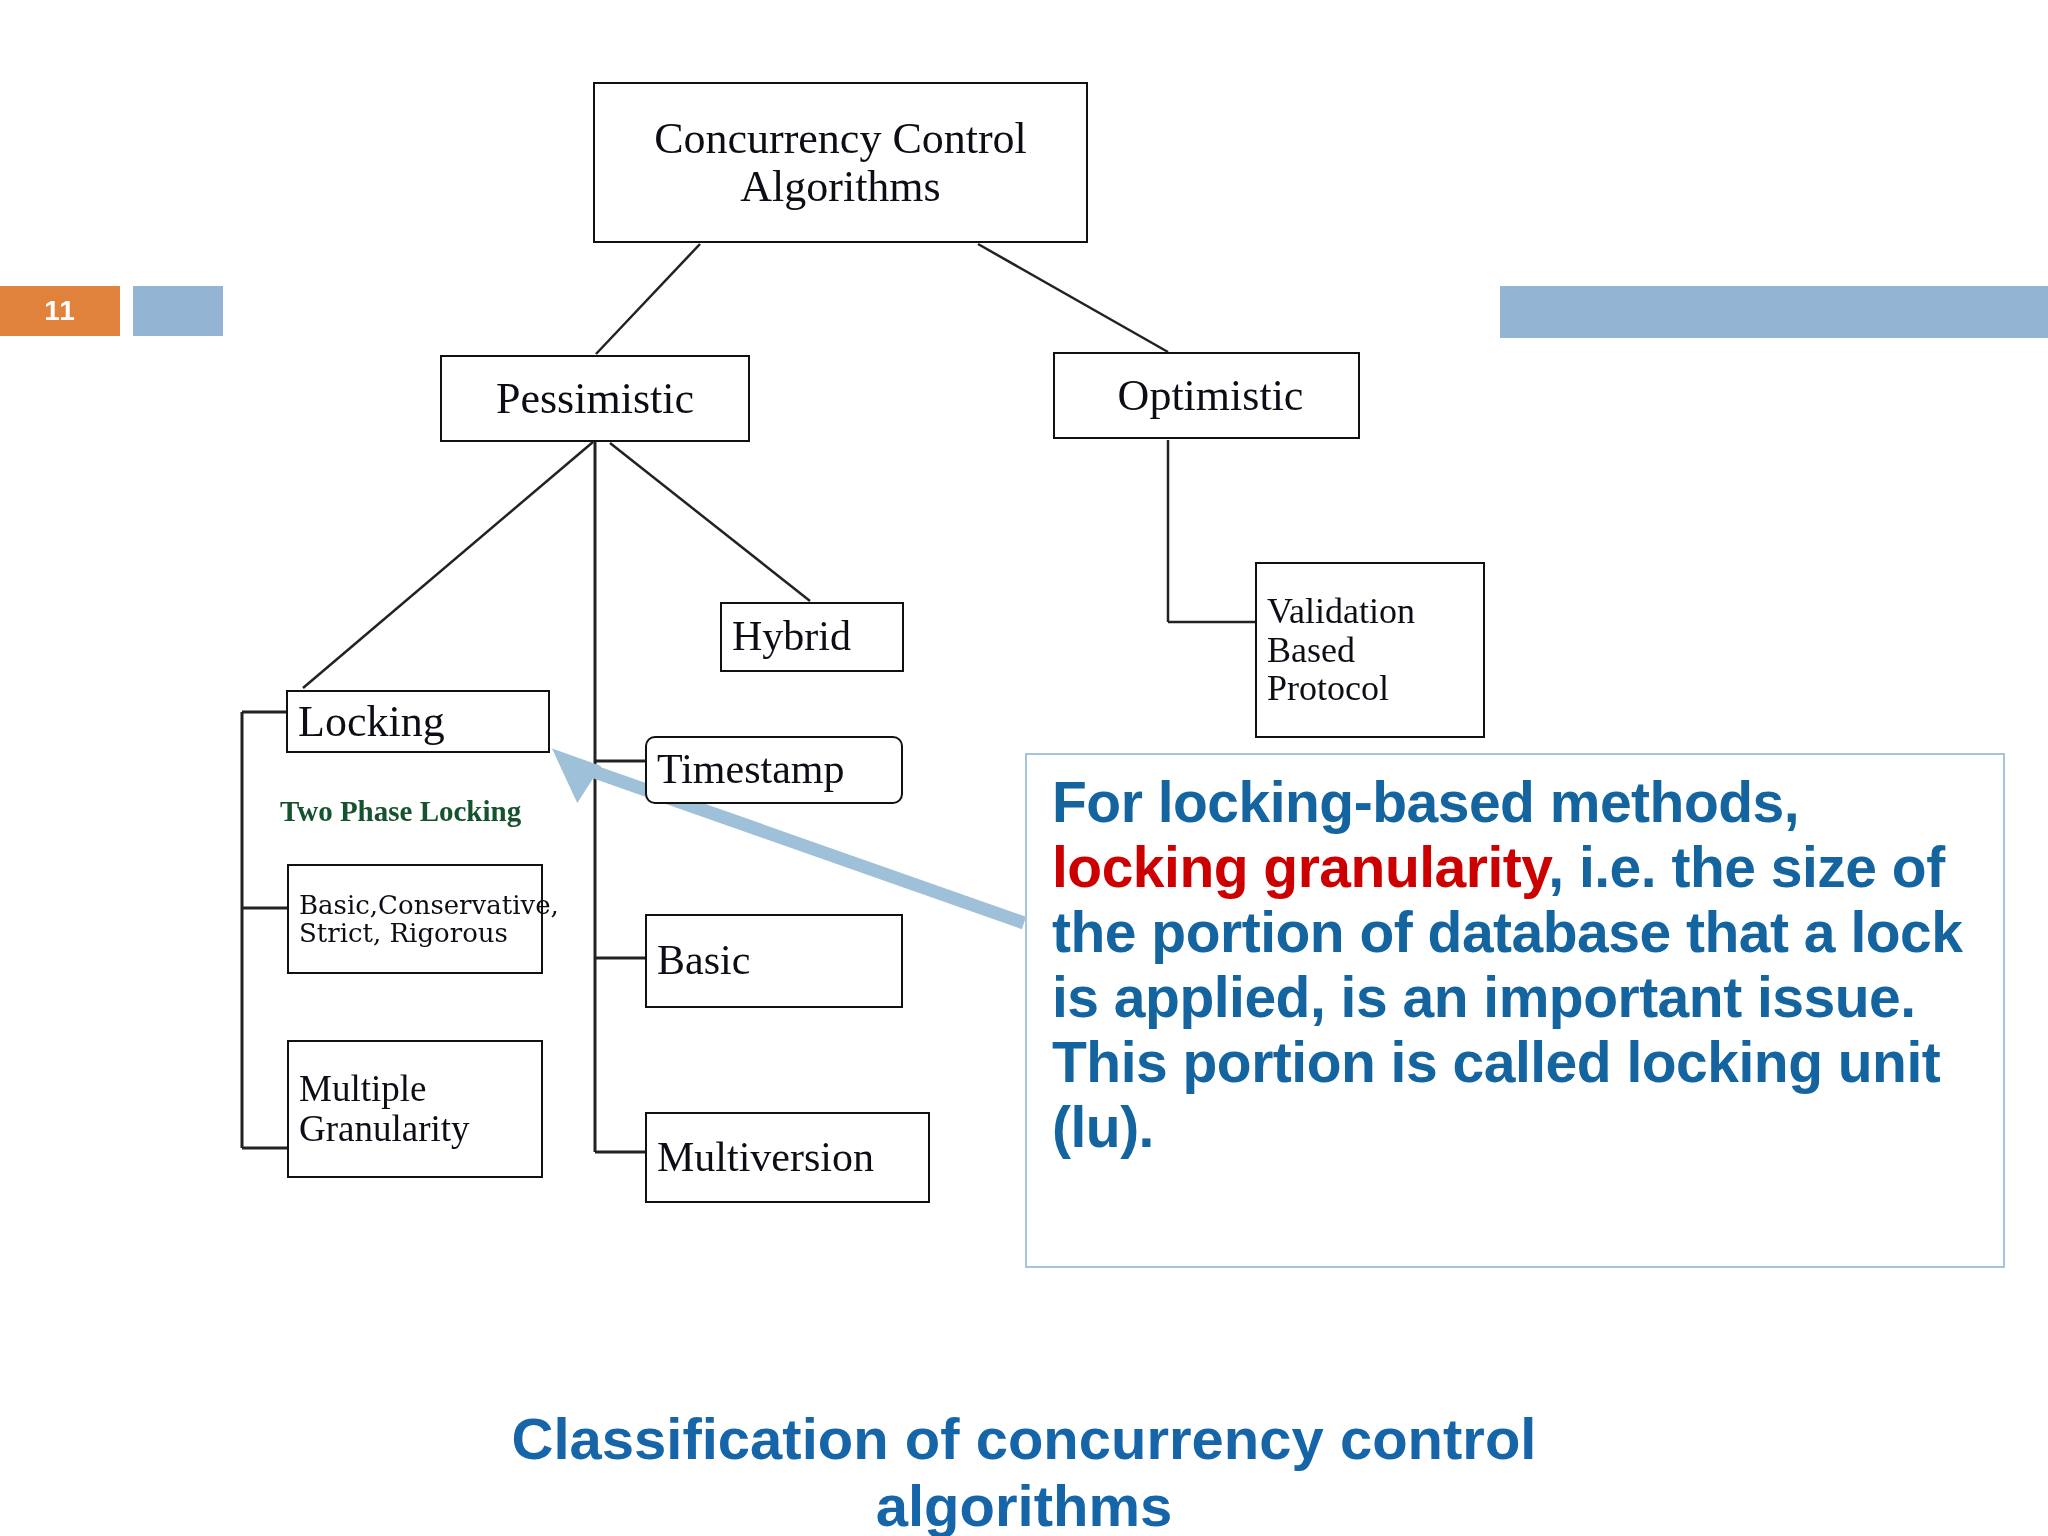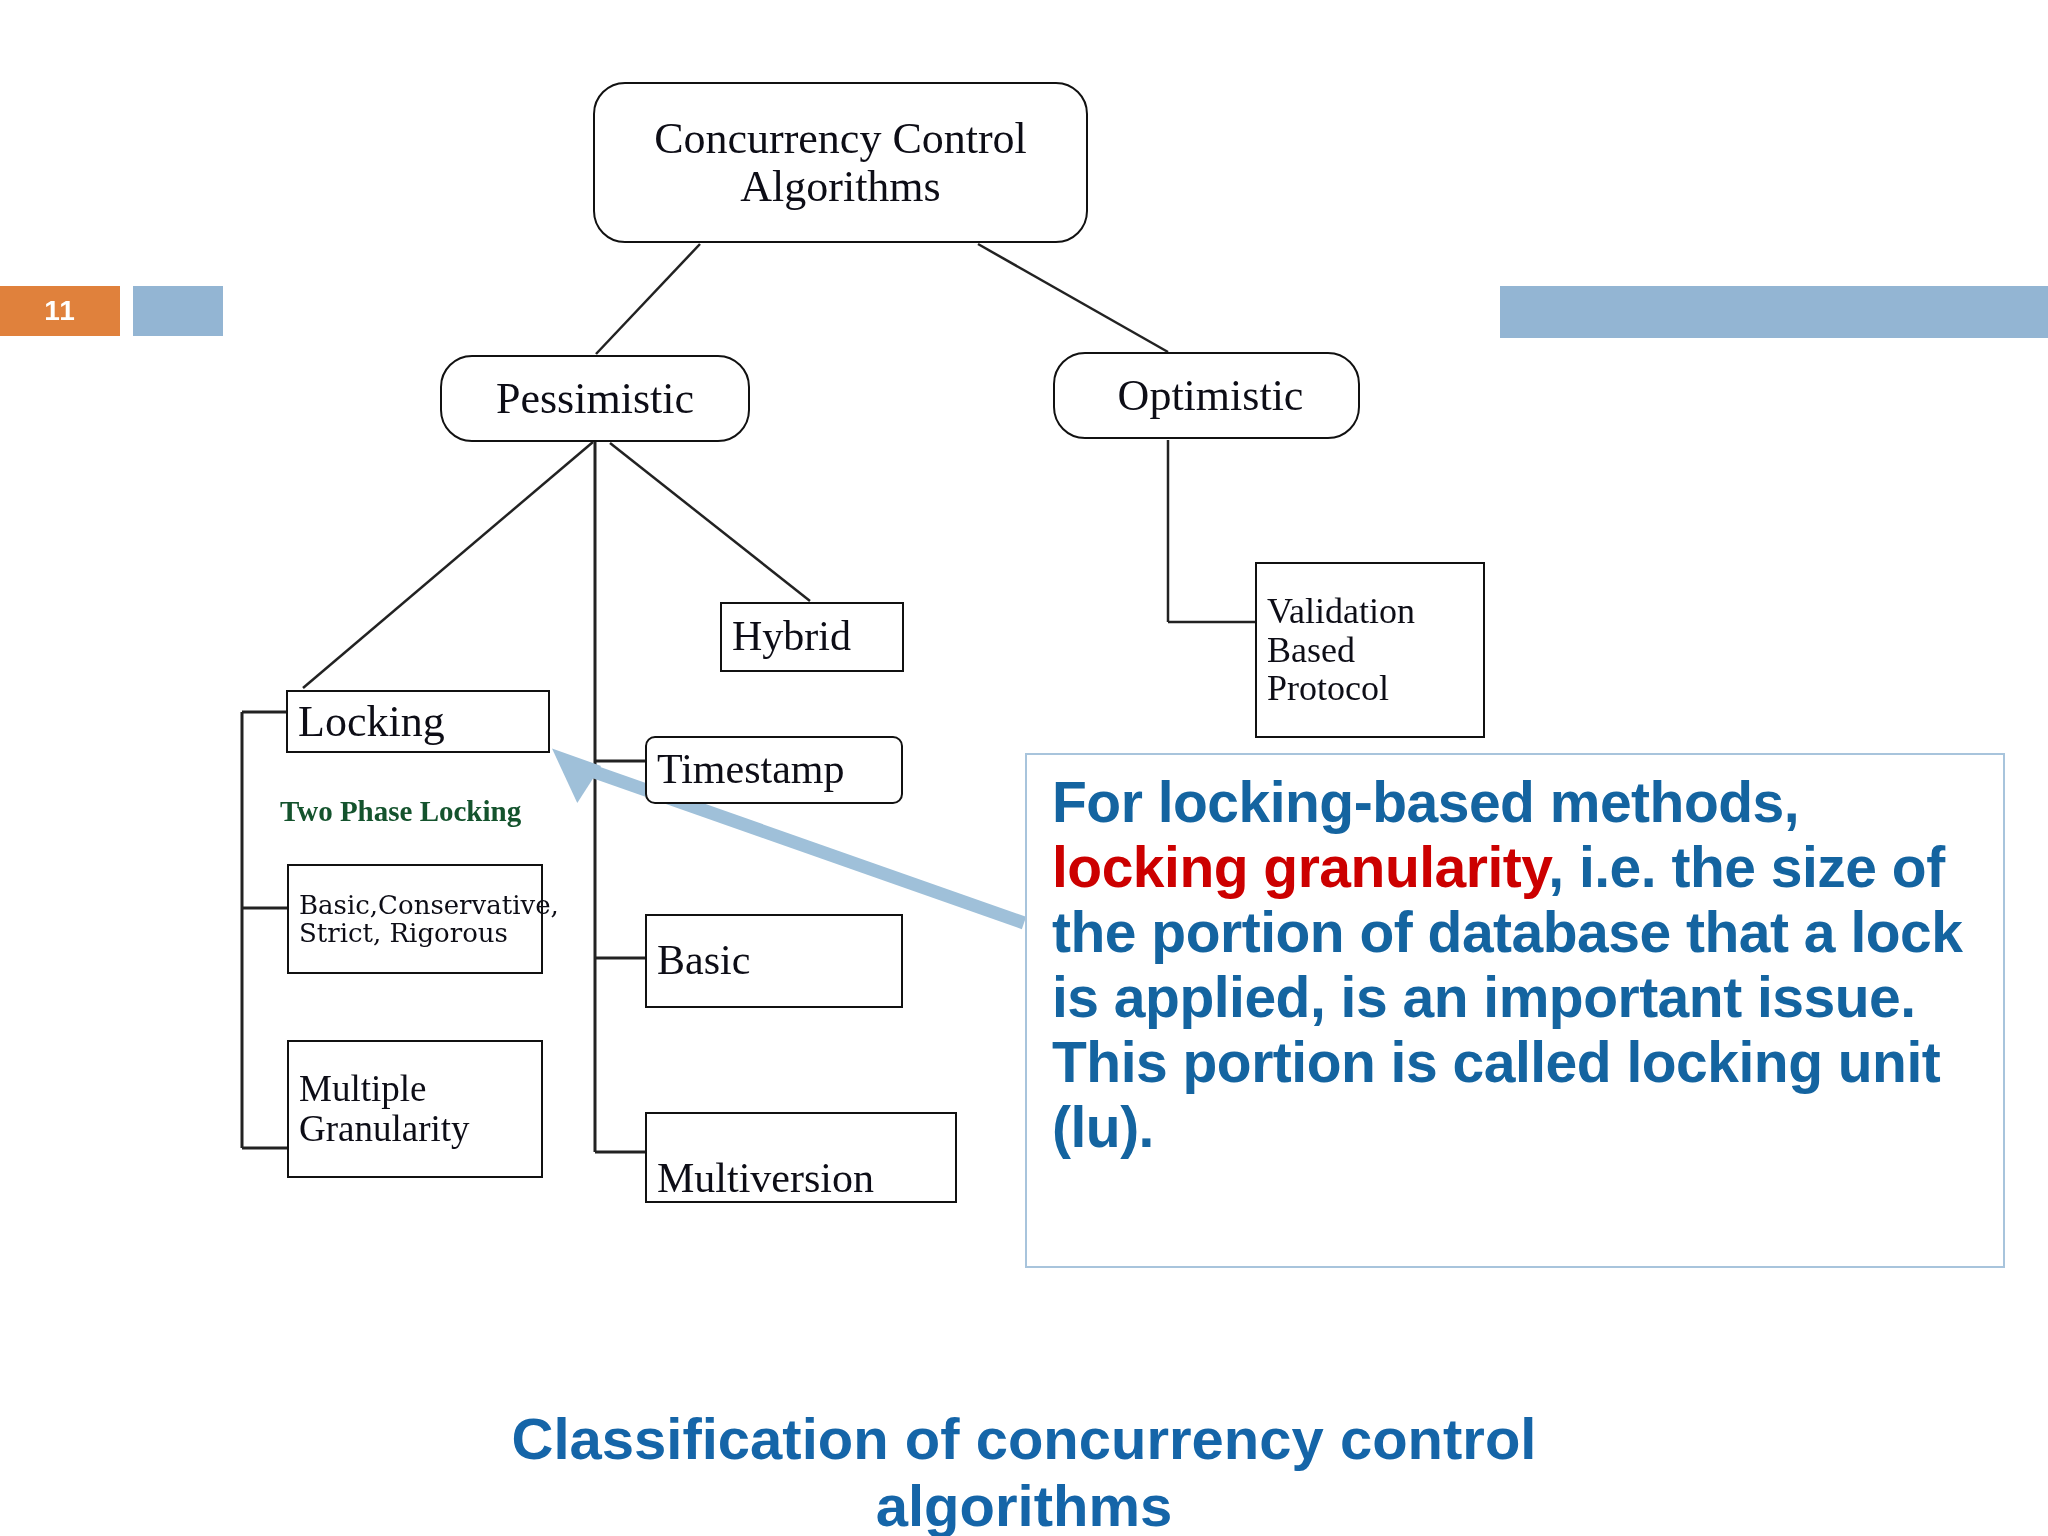--- a/index.html
+++ b/index.html
@@ -59,41 +59,40 @@
     font-family: "Liberation Serif", serif;
     color: #0d0d16;
     line-height: 1.08;
     z-index: 5;
   }
   .dbox.center {
     display: flex;
     align-items: center;
     justify-content: center;
     text-align: center;
-    border-radius: 32px;
   }
   .dbox.leftal {
     display: flex;
     align-items: center;
     justify-content: flex-start;
     text-align: left;
   }
   .dbox .inner { width: 100%; padding: 0 10px; box-sizing: border-box; }
 
   #box-root      { left: 593px;  top: 82px;   width: 495px; height: 161px; font-size: 44px; }
   #box-pess      { left: 440px;  top: 355px;  width: 310px; height: 87px;  font-size: 44px; }
   #box-opt       { left: 1053px; top: 352px;  width: 307px; height: 87px;  font-size: 44px; padding-left: 8px; }
   #box-validation{ left: 1255px; top: 534px;  width: 230px; height: 176px; font-size: 36px; margin-top: 28px; }
   #box-locking   { left: 286px;  top: 690px;  width: 264px; height: 63px;  font-size: 44px; }
   #box-2pl-kinds { left: 287px;  top: 864px;  width: 256px; height: 110px;  font-size: 26px; font-family: "DejaVu Serif", serif; }
   #box-multigran { left: 287px;  top: 1040px; width: 256px; height: 138px; font-size: 37px; }
   #box-hybrid    { left: 720px;  top: 602px;  width: 184px; height: 70px;  font-size: 42px; }
   #box-timestamp { left: 645px;  top: 736px;  width: 258px; height: 68px;  font-size: 42px; border-radius: 10px; }
   #box-basic     { left: 645px;  top: 914px;  width: 258px; height: 94px;  font-size: 42px; }
-  #box-multiver  { left: 645px;  top: 1112px; width: 312px; height: 91px;  font-size: 42px; align-items: flex-end; }
+  #box-multiver  { left: 645px;  top: 1112px; width: 285px; height: 91px;  font-size: 42px; }
 
   .two-phase-label {
     position: absolute;
     left: 280px;
     top: 795px;
     font-family: Liberation Serif, serif;
     font-weight: bold;
     font-size: 29px;
     color: #14532d;
     white-space: nowrap;

